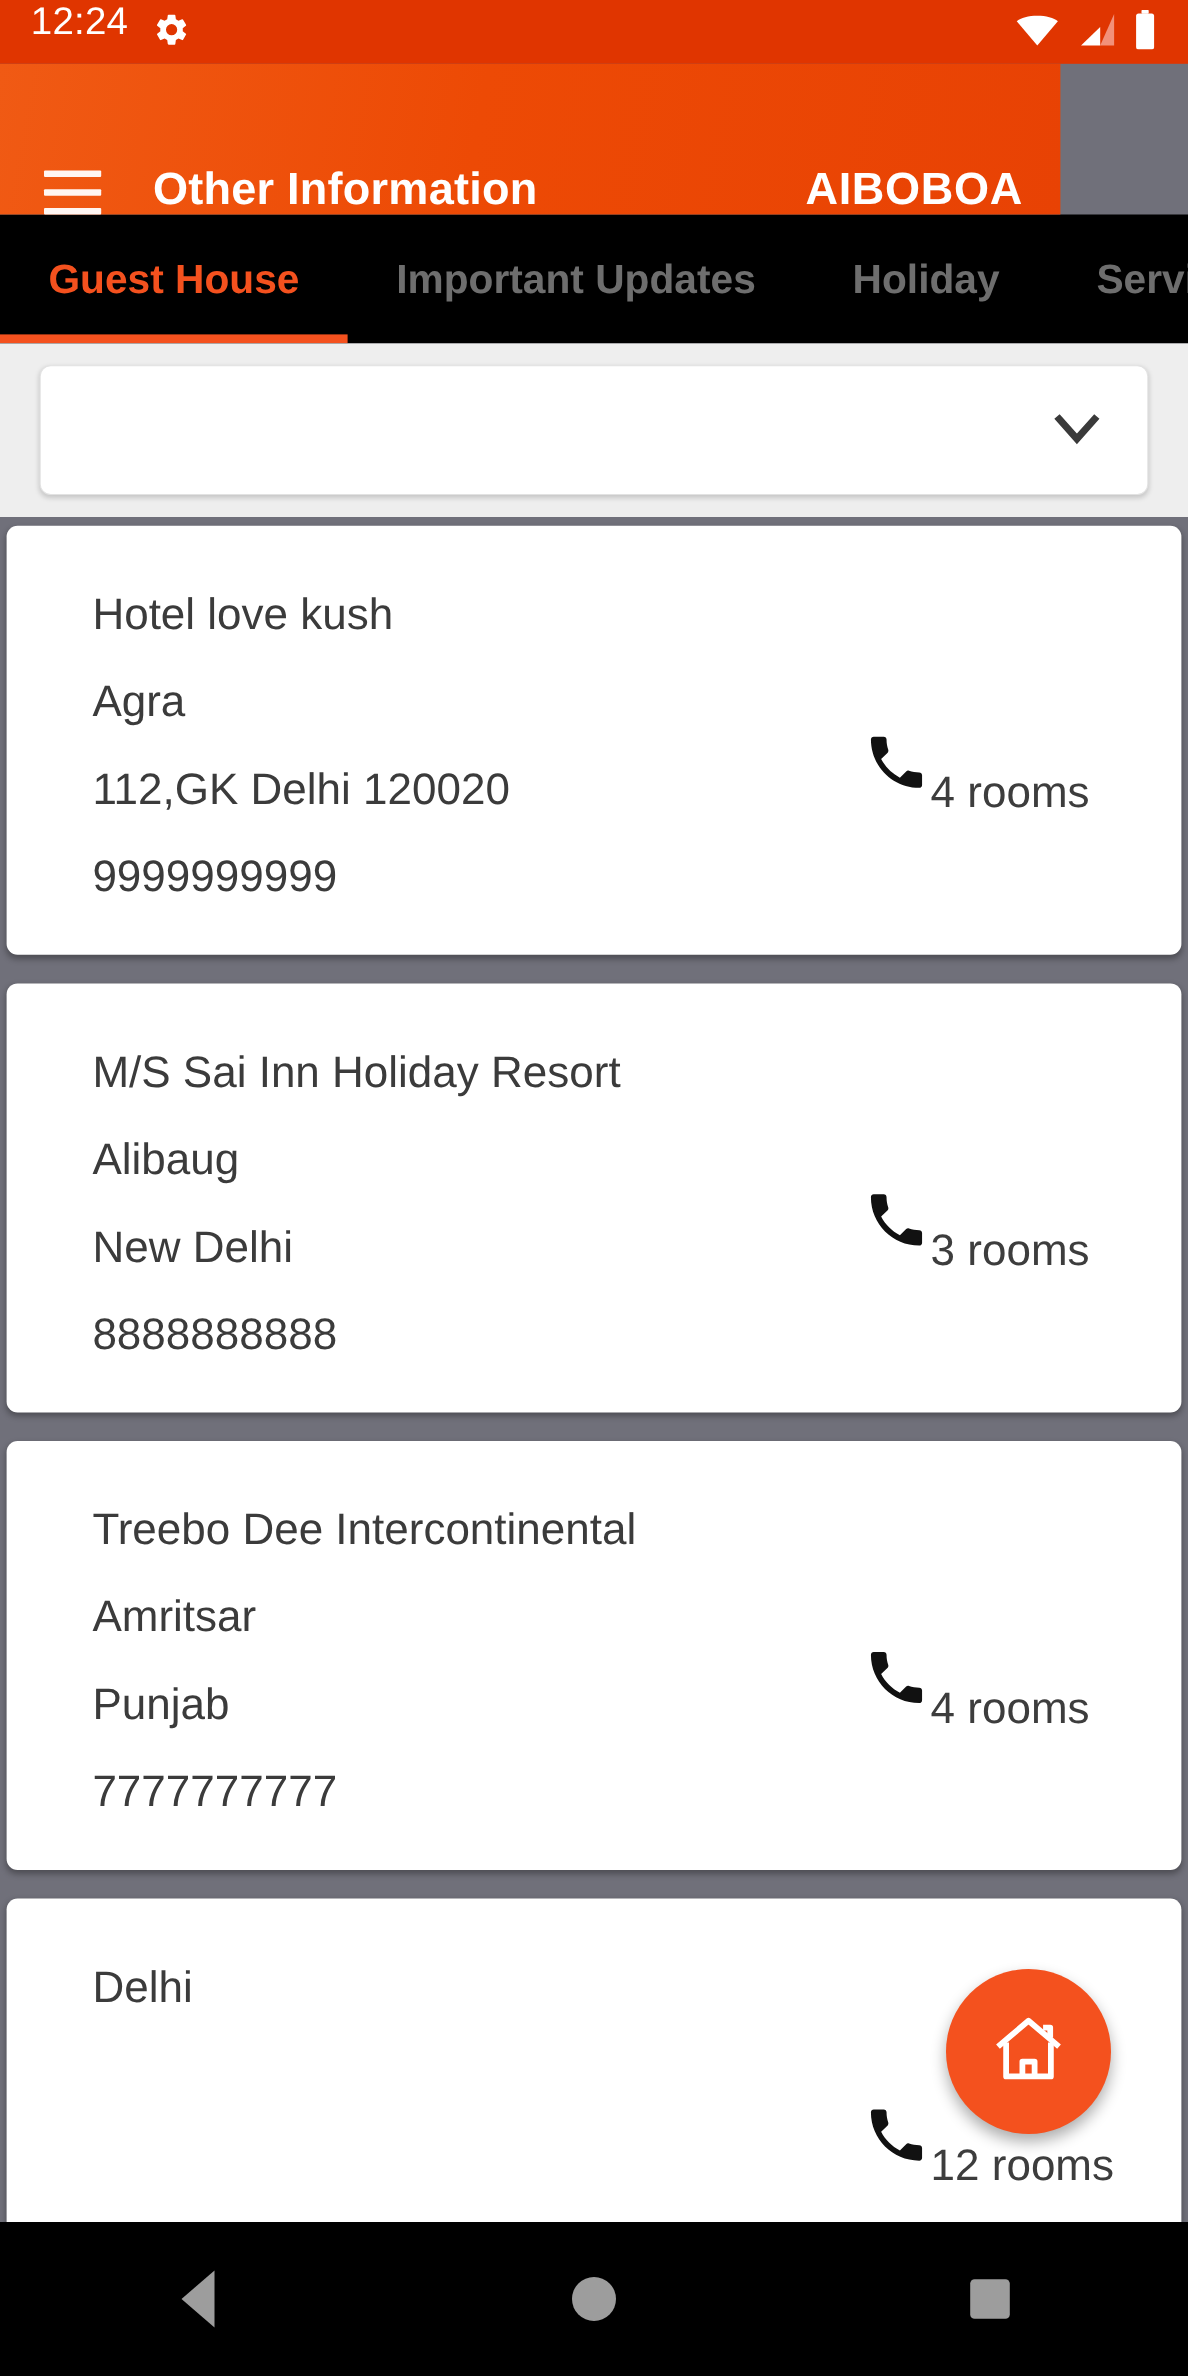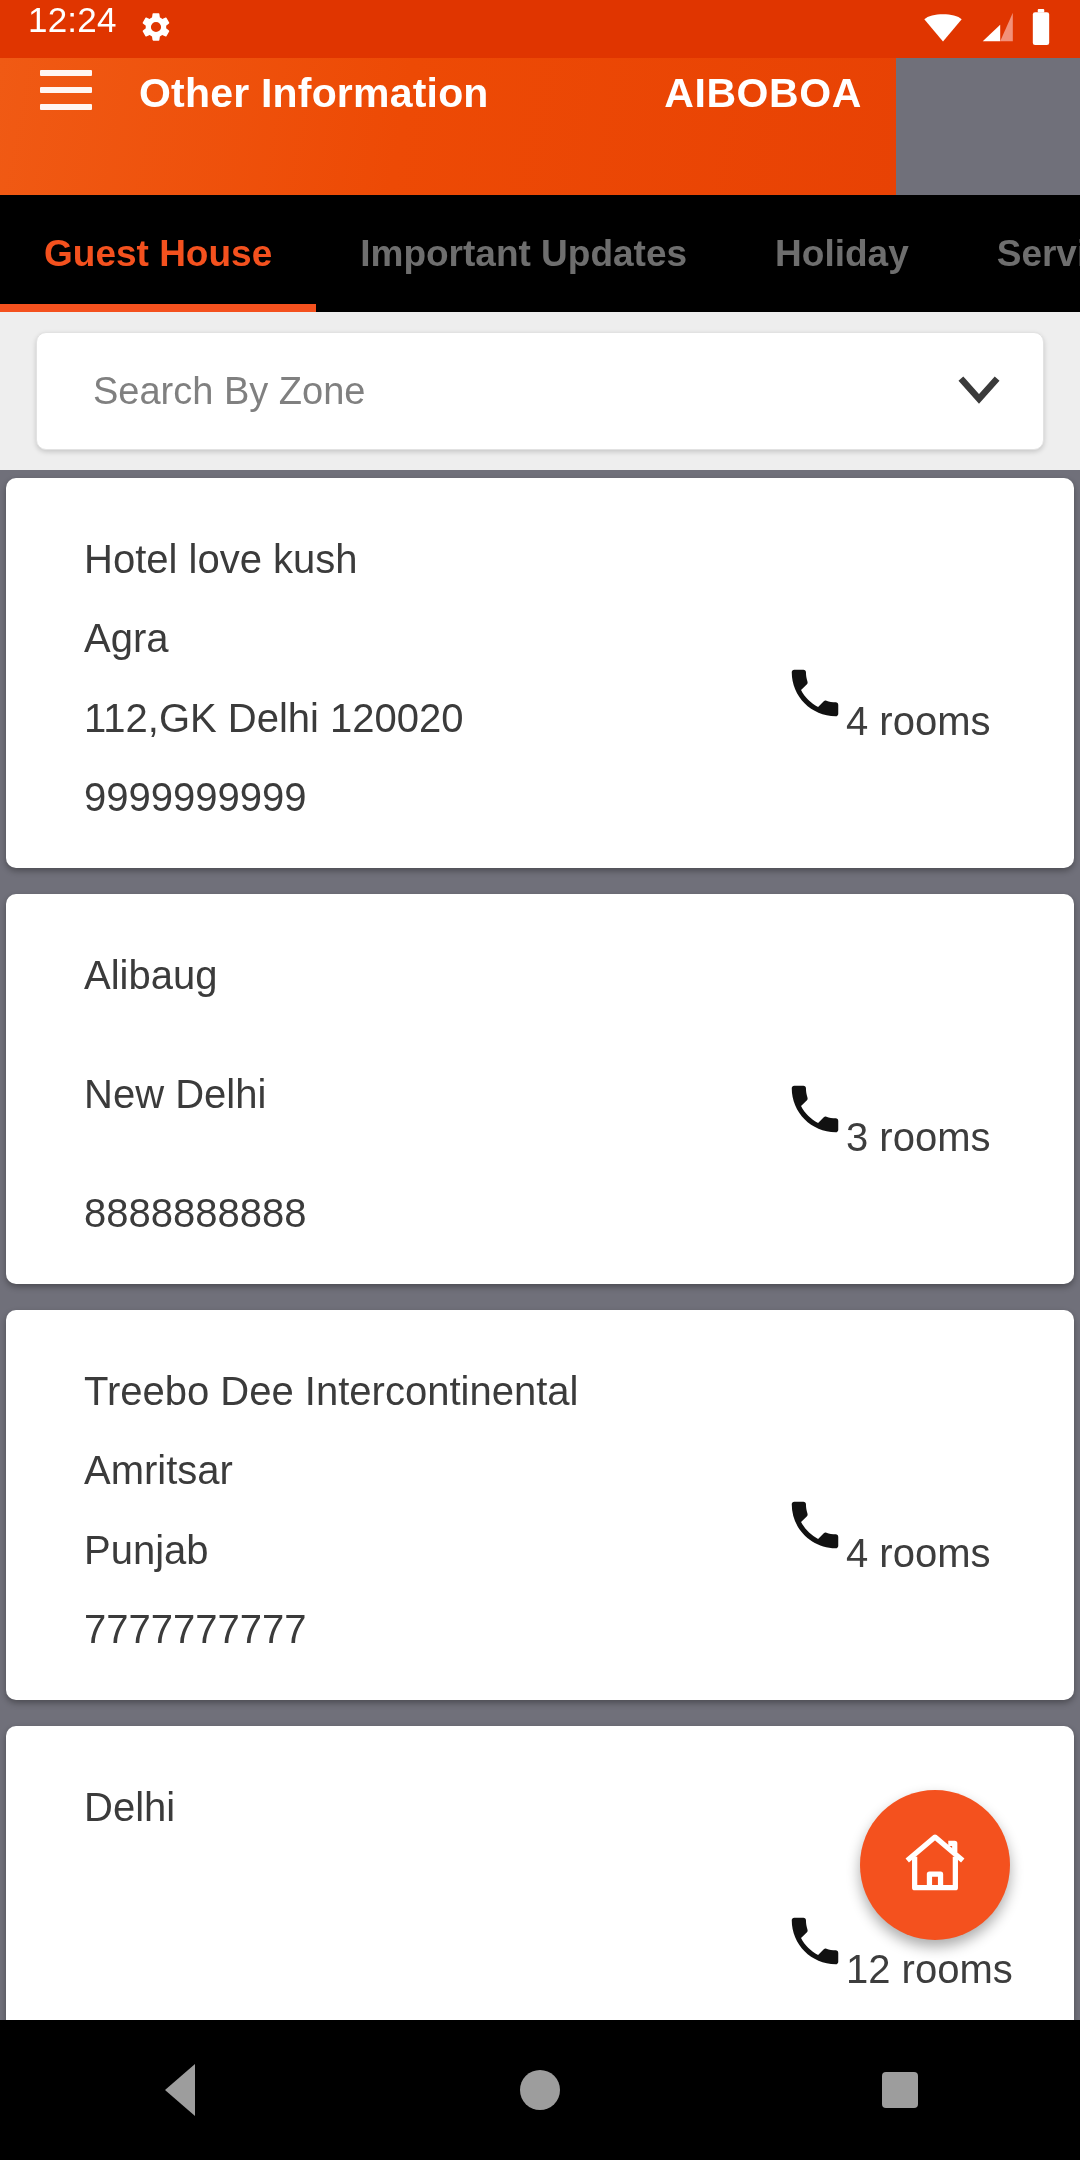--- a/index.html
+++ b/index.html
@@ -44,25 +44,25 @@
     margin-left: auto;
     display: flex;
     align-items: center;
     gap: 14px;
   }
 
   
   .toolbar {
     position: absolute;
     top: 58px; left: 0;
-    width: 896px;
+    width: 964px;
     height: 137px;
     background: linear-gradient(100deg, #f05a14 0%, #ed4a05 45%, #e84204 100%);
     display: flex;
-    align-items: flex-start;
+    align-items: flex-end;
     padding: 12px 34px 0 40px;
     z-index: 19;
   }
   .hamburger {
     width: 52px;
     height: 40px;
     display: flex;
     flex-direction: column;
     justify-content: space-between;
     cursor: pointer;
@@ -327,21 +327,20 @@
         <span>Holiday</span>
       </div>
       <div class="tab">
         <span>Services</span>
       </div>
     </div>
   </div>
 
   <div class="search-zone">
     <div class="spinner">
-      <span class="spinner-text">Search By Zone</span>
       <span class="chevron">
         <svg width="52" height="32" viewBox="0 0 24 16" fill="none" stroke="#3a3a3a" stroke-width="3.2" stroke-linecap="square">
           <path d="M4 3 L12 12 L20 3"></path>
         </svg>
       </span>
     </div>
   </div>
 
   <div class="list">
 
@@ -357,20 +356,21 @@
           <svg width="62" height="62" viewBox="0 0 24 24" fill="#111111">
             <path d="M6.6 10.8c1.4 2.8 3.8 5.1 6.6 6.6l2.2-2.2c.3-.3.7-.4 1-.2 1.1.4 2.4.6 3.6.6.6 0 1 .4 1 1V20c0 .6-.4 1-1 1C10.6 21 3 13.4 3 4c0-.6.4-1 1-1h3.5c.6 0 1 .4 1 1 0 1.3.2 2.5.6 3.6.1.4 0 .7-.2 1l-2.3 2.2z"></path>
           </svg>
         </span>
         <span class="rooms">4 rooms</span>
       </div>
     </div>
 
     <div class="card">
       <div class="card-left">
+        <div class="card-line">M/S Sai Inn Holiday Resort</div>
         <div class="card-line">Alibaug</div>
         <div class="card-line">New Delhi</div>
         <div class="card-line">8888888888</div>
       </div>
       <div class="card-right">
         <span class="phone-icon">
           <svg width="62" height="62" viewBox="0 0 24 24" fill="#111111">
             <path d="M6.6 10.8c1.4 2.8 3.8 5.1 6.6 6.6l2.2-2.2c.3-.3.7-.4 1-.2 1.1.4 2.4.6 3.6.6.6 0 1 .4 1 1V20c0 .6-.4 1-1 1C10.6 21 3 13.4 3 4c0-.6.4-1 1-1h3.5c.6 0 1 .4 1 1 0 1.3.2 2.5.6 3.6.1.4 0 .7-.2 1l-2.3 2.2z"></path>
           </svg>
         </span>

